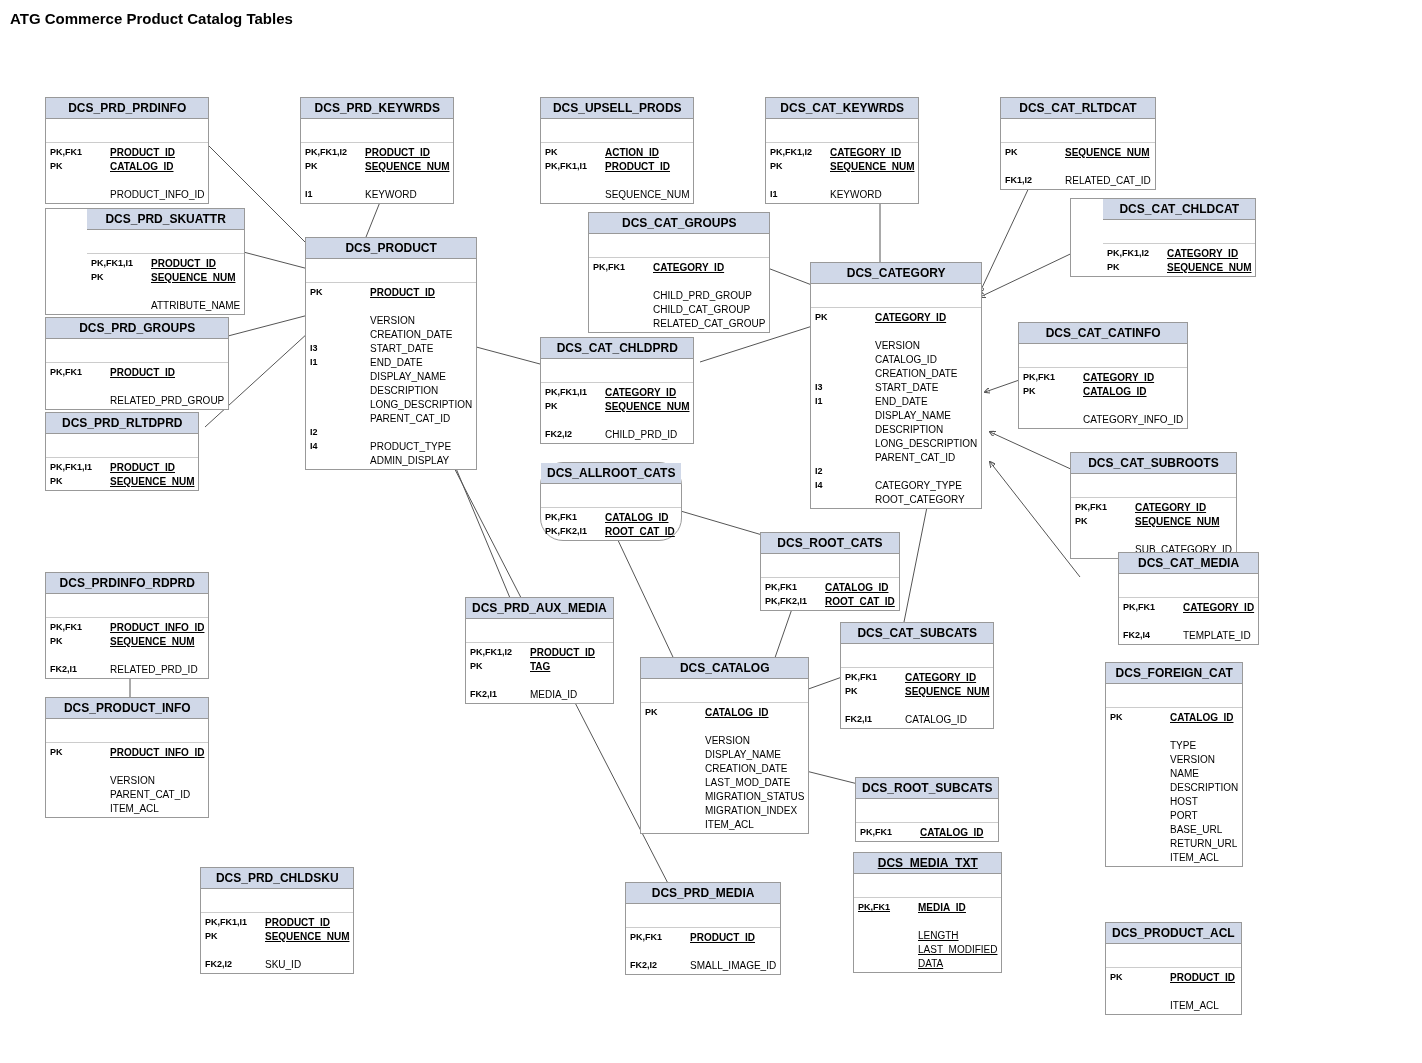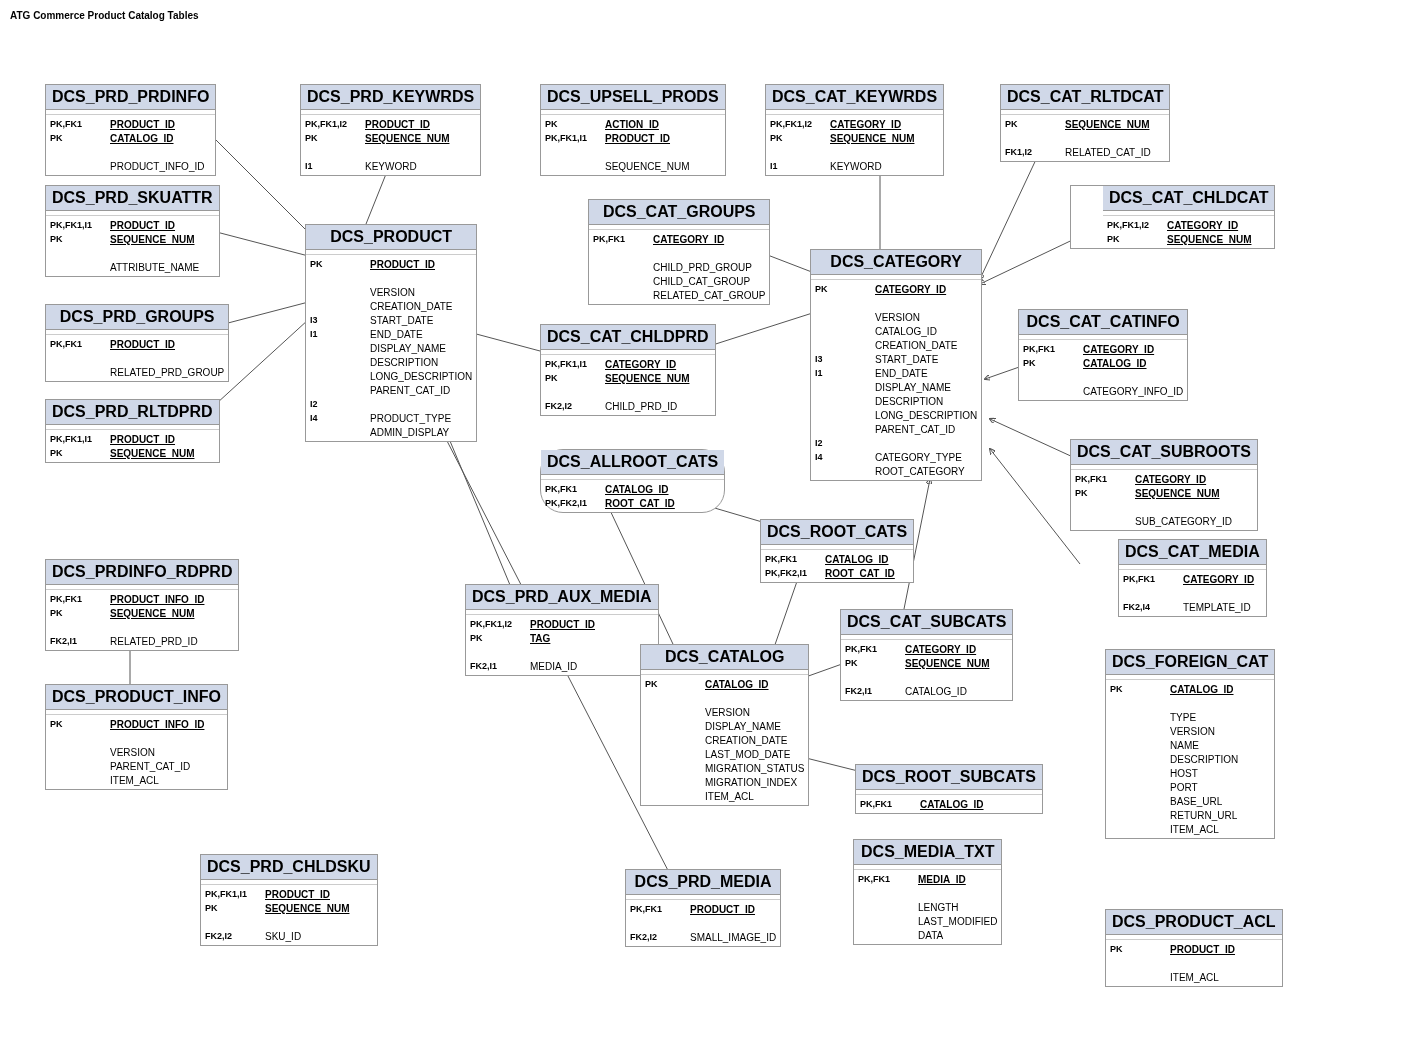--- a/index.html
+++ b/index.html
@@ -4,47 +4,48 @@
   <style>
     * { box-sizing: border-box; margin: 0; padding: 0; }
     body {
       font-family: Arial, sans-serif;
       font-size: 11px;
       background: #fff;
       padding: 10px;
       overflow: auto;
     }
     h1 {
-      font-size: 10px;
+      font-size: 15px;
       font-weight: bold;
-      margin-bottom: 8px;
+      margin-bottom: 15px;
       color: #000;
     }
     .diagram {
       position: relative;
       width: 1380px;
       height: 1020px;
     }
     .db-table {
       position: absolute;
       border: 1px solid #999;
       background: #fff;
       min-width: 120px;
     }
     .db-table .table-header {
       background: #d0d8e8;
       text-align: center;
       padding: 3px 6px;
       font-weight: bold;
-      font-size: 16px;
+      font-size: 12px;
       border-bottom: 1px solid #999;
       color: #000;
     }
     .db-table .table-body {
       padding: 2px 0;
+      margin-top: 19px;
     }
     .db-table .row {
       display: flex;
       padding: 1px 4px;
       min-height: 14px;
       align-items: center;
     }
     .db-table .row .key-col {
       font-size: 9px;
       color: #000;
@@ -239,21 +240,21 @@
         <div class="row">
           <span class="key-col"></span>
           <span class="field-col"></span>
         </div>
         <div class="row">
           <span class="key-col">FK1,I2</span>
           <span class="field-col">RELATED_CAT_ID</span>
         </div>
       </div>
     </div>
-    <div class="db-table" style="left: 35px; top: 156px;">
+    <div class="db-table" style="left: 35px; top: 166px; padding-left: 41px;">
       <div class="table-header">DCS_PRD_SKUATTR</div>
       <div class="table-body">
         <div class="divider"></div>
         <div class="row">
           <span class="key-col">PK,FK1,I1</span>
           <span class="field-col pk">PRODUCT_ID</span>
         </div>
         <div class="row">
           <span class="key-col">PK</span>
           <span class="field-col pk">SEQUENCE_NUM</span>
@@ -799,21 +800,21 @@
         <div class="row">
           <span class="key-col"></span>
           <span class="field-col"></span>
         </div>
         <div class="row">
           <span class="key-col">FK2,I2</span>
           <span class="field-col">SMALL_IMAGE_ID</span>
         </div>
       </div>
     </div>
-    <div class="db-table" style="left: 843px; top: 810px;">
+    <div class="db-table" style="left: 843px; top: 810px; text-decoration: underline;">
       <div class="table-header">DCS_MEDIA_TXT</div>
       <div class="table-body">
         <div class="divider"></div>
         <div class="row">
           <span class="key-col">PK,FK1</span>
           <span class="field-col pk">MEDIA_ID</span>
         </div>
         <div class="row">
           <span class="key-col"></span>
           <span class="field-col"></span>

